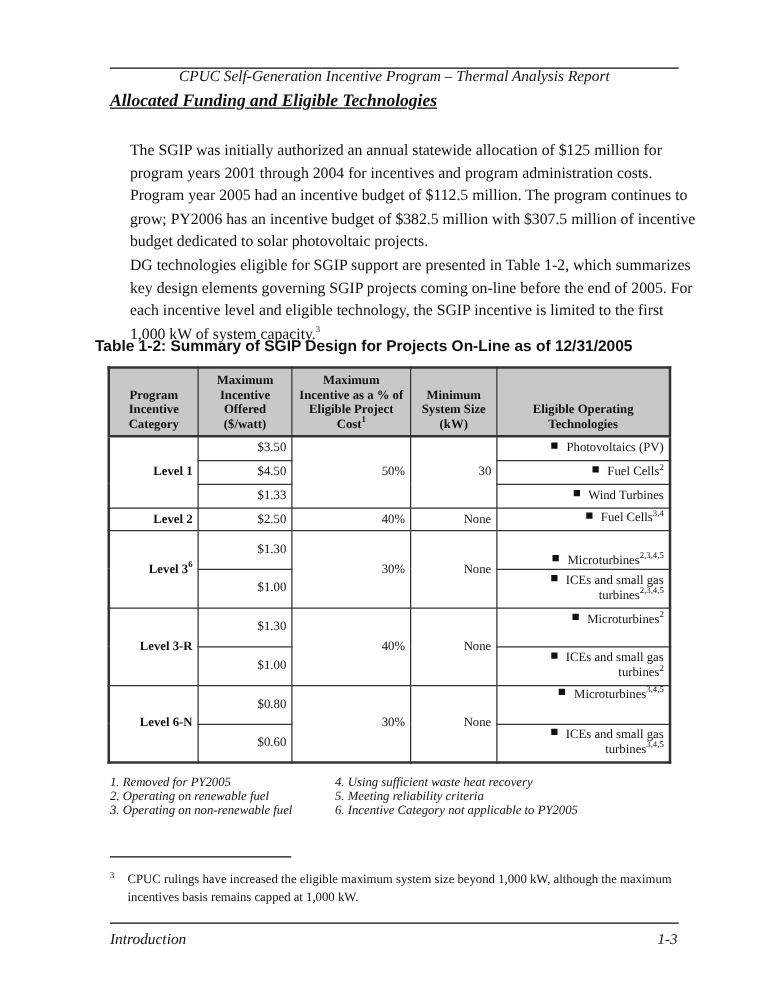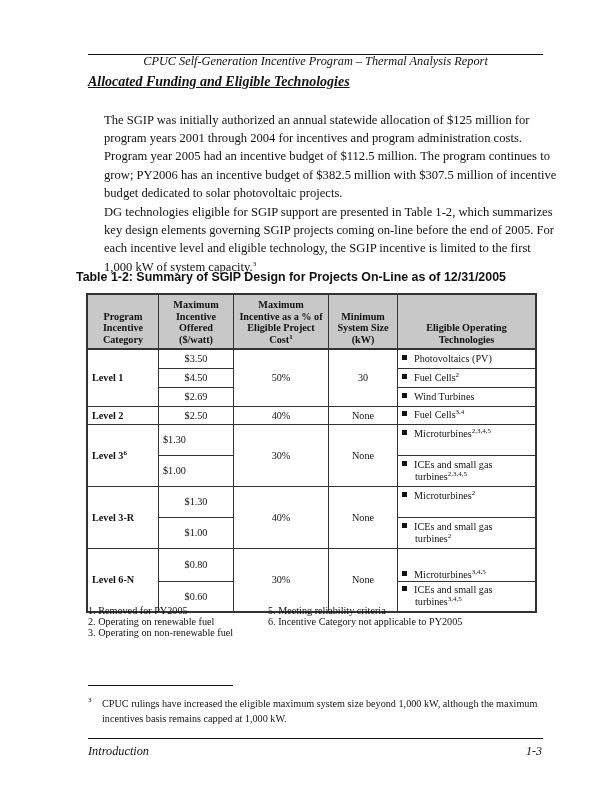--- a/index.html
+++ b/index.html
@@ -11,33 +11,33 @@
   .h2 { position: absolute; left: 88px; top: 74px; font-weight: bold; font-style: italic;
         text-decoration: underline; font-size: 14px; }
   .para { position: absolute; left: 88px; width: 458px; font-size: 12.6px; line-height: 18.2px; margin: 16px; }
   .p1 { top: 95px; }
   .p2 { top: 187px; }
   sup { font-size: 7px; vertical-align: super; line-height: 0; }
   .tcap { position: absolute; left: 76px; top: 270px; font-family: "Liberation Sans", "DejaVu Sans", sans-serif;
           font-weight: bold; font-size: 12.4px; }
   table.t { position: absolute; left: 86px; top: 293px; width: 451px; border-collapse: collapse;
             border: 2px solid #333; font-size: 10.2px; }
-  table.t td, table.t th { border: 1px solid #333; padding: 0 4px; }
+  table.t td, table.t th { border: 1px solid #333; padding: 0 4px; text-align: right; }
   table.t th { background: #c8c8c8; font-weight: bold; text-align: center; vertical-align: bottom;
                line-height: 11.5px; padding: 3px 2px 3px 2px; font-size: 10.2px; }
   table.t thead tr { height: 55px; }
   table.t thead { border-bottom: 2px solid #333; }
   td.cat { font-weight: bold; text-align: left; padding-left: 6px; width: 62px; }
   td.c { text-align: center; }
   td.l { text-align: left; padding-left: 10px; }
   td.tech { padding-left: 8px; line-height: 12px; }
   .bul { display: inline-block; width: 5px; height: 5px; background: #111; margin-right: 7px; vertical-align: 2px; }
   .tech2 { display: block; padding-left: 13px; }
   .notes { position: absolute; left: 88px; top: 605px; font-size: 10.2px; line-height: 11px; }
-  .notes .col { position: absolute; top: 0; white-space: nowrap; }
+  .notes .col { position: absolute; top: 16px; white-space: nowrap; font-style: italic; }
   .notes .c1 { left: 0; }
   .notes .c2 { left: 180px; }
   .fn-rule { position: absolute; left: 88px; top: 685px; width: 145px; border-top: 1px solid #111; }
   .fn { position: absolute; left: 88px; top: 696px; width: 455px; font-size: 10.2px; line-height: 15px; }
   .fn .mark { position: absolute; left: 0; top: -3px; font-size: 7px; }
   .fn .txt { margin-left: 14px; display: block; }
   .ftr-rule { position: absolute; left: 88px; top: 738px; width: 455px; border-top: 1.6px solid #111; }
   .ftr-l { position: absolute; left: 88px; top: 744px; font-style: italic; font-size: 12.3px; }
   .ftr-r { position: absolute; right: 70px; top: 744px; font-style: italic; font-size: 12px; }
 </style>
@@ -91,36 +91,36 @@
         <td class="c">$3.50</td>
         <td class="c" rowspan="3">50%</td>
         <td class="c" rowspan="3">30</td>
         <td class="tech"><span class="bul"></span><span>Photovoltaics (PV)</span></td>
       </tr>
       <tr style="height: 19px;">
         <td class="c">$4.50</td>
         <td class="tech"><span class="bul"></span><span>Fuel Cells</span><sup>2</sup></td>
       </tr>
       <tr style="height: 19px;">
-        <td class="c">$2.69</td>
+        <td class="c">$1.33</td>
         <td class="tech"><span class="bul"></span><span>Wind Turbines</span></td>
       </tr>
       <tr style="height: 18px;">
         <td class="cat" rowspan="1"><span>Level 2</span></td>
         <td class="c">$2.50</td>
         <td class="c" rowspan="1">40%</td>
         <td class="c" rowspan="1">None</td>
         <td class="tech"><span class="bul"></span><span>Fuel Cells</span><sup>3,4</sup></td>
       </tr>
       <tr style="height: 31px;">
         <td class="cat" rowspan="2"><span>Level 3</span><sup>6</sup></td>
         <td class="l">$1.30</td>
         <td class="c" rowspan="2">30%</td>
         <td class="c" rowspan="2">None</td>
-        <td class="tech" style="vertical-align: top; padding-top: 3px;"><span class="bul"></span><span>Microturbines</span><sup>2,3,4,5</sup></td>
+        <td class="tech" style="vertical-align: top; padding-top: 18px;"><span class="bul"></span><span>Microturbines</span><sup>2,3,4,5</sup></td>
       </tr>
       <tr style="height: 31px;">
         <td class="l">$1.00</td>
         <td class="tech"><span class="bul"></span><span>ICEs and small gas</span><span class="tech2"><span>turbines</span><sup>2,3,4,5</sup></span></td>
       </tr>
       <tr style="height: 31px;">
         <td class="cat" rowspan="2"><span>Level 3-R</span></td>
         <td class="c">$1.30</td>
         <td class="c" rowspan="2">40%</td>
         <td class="c" rowspan="2">None</td>
@@ -128,36 +128,37 @@
       </tr>
       <tr style="height: 31px;">
         <td class="c">$1.00</td>
         <td class="tech"><span class="bul"></span><span>ICEs and small gas</span><span class="tech2"><span>turbines</span><sup>2</sup></span></td>
       </tr>
       <tr style="height: 31px;">
         <td class="cat" rowspan="2"><span>Level 6-N</span></td>
         <td class="c">$0.80</td>
         <td class="c" rowspan="2">30%</td>
         <td class="c" rowspan="2">None</td>
-        <td class="tech" style="vertical-align: top; padding-top: 20px;"><span class="bul"></span><span>Microturbines</span><sup>3,4,5</sup></td>
+        <td class="tech" style="vertical-align: top; padding-top: 1px;"><span class="bul"></span><span>Microturbines</span><sup>3,4,5</sup></td>
       </tr>
       <tr style="height: 31px;">
         <td class="c">$0.60</td>
         <td class="tech"><span class="bul"></span><span>ICEs and small gas</span><span class="tech2"><span>turbines</span><sup>3,4,5</sup></span></td>
       </tr>
     </tbody>
 </table>
 
 <div class="notes">
   <div class="col c1">
     <div>1. Removed for PY2005</div>
     <div>2. Operating on renewable fuel</div>
     <div>3. Operating on non-renewable fuel</div>
   </div>
   <div class="col c2">
+    <div>4. Using sufficient waste heat recovery</div>
     <div>5. Meeting reliability criteria</div>
     <div>6. Incentive Category not applicable to PY2005</div>
   </div>
 </div>
 
 <div class="fn-rule"></div>
 <div class="fn">
   <span class="mark">3</span>
   <span class="txt">CPUC rulings have increased the eligible maximum system size beyond 1,000 kW, although the maximum incentives basis remains capped at 1,000 kW.</span>
 </div>

